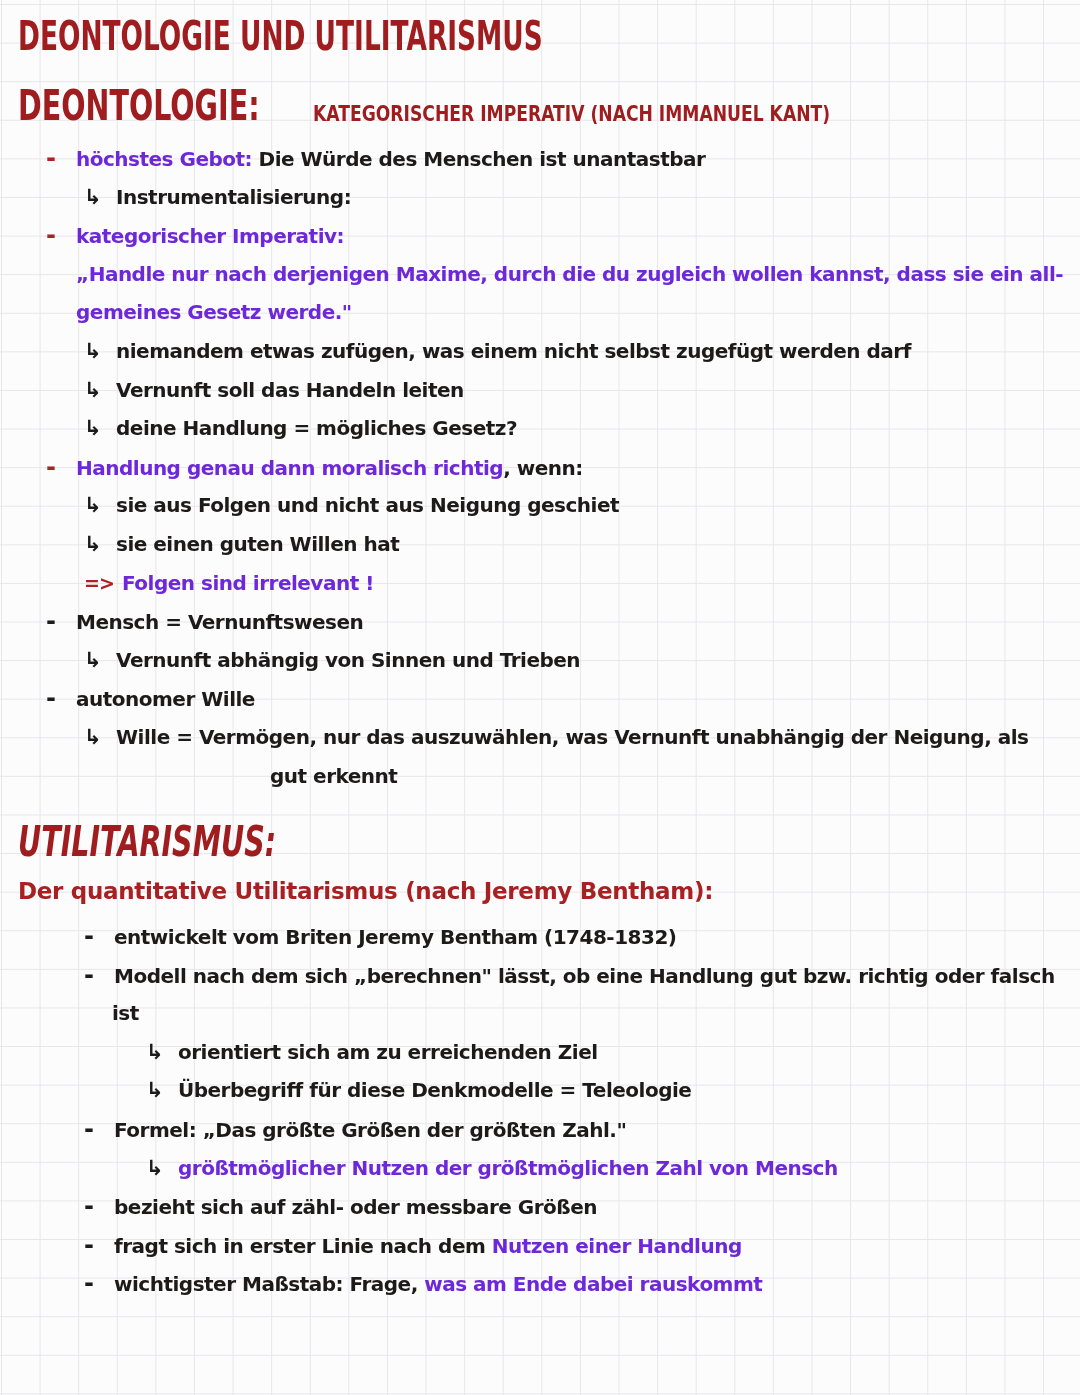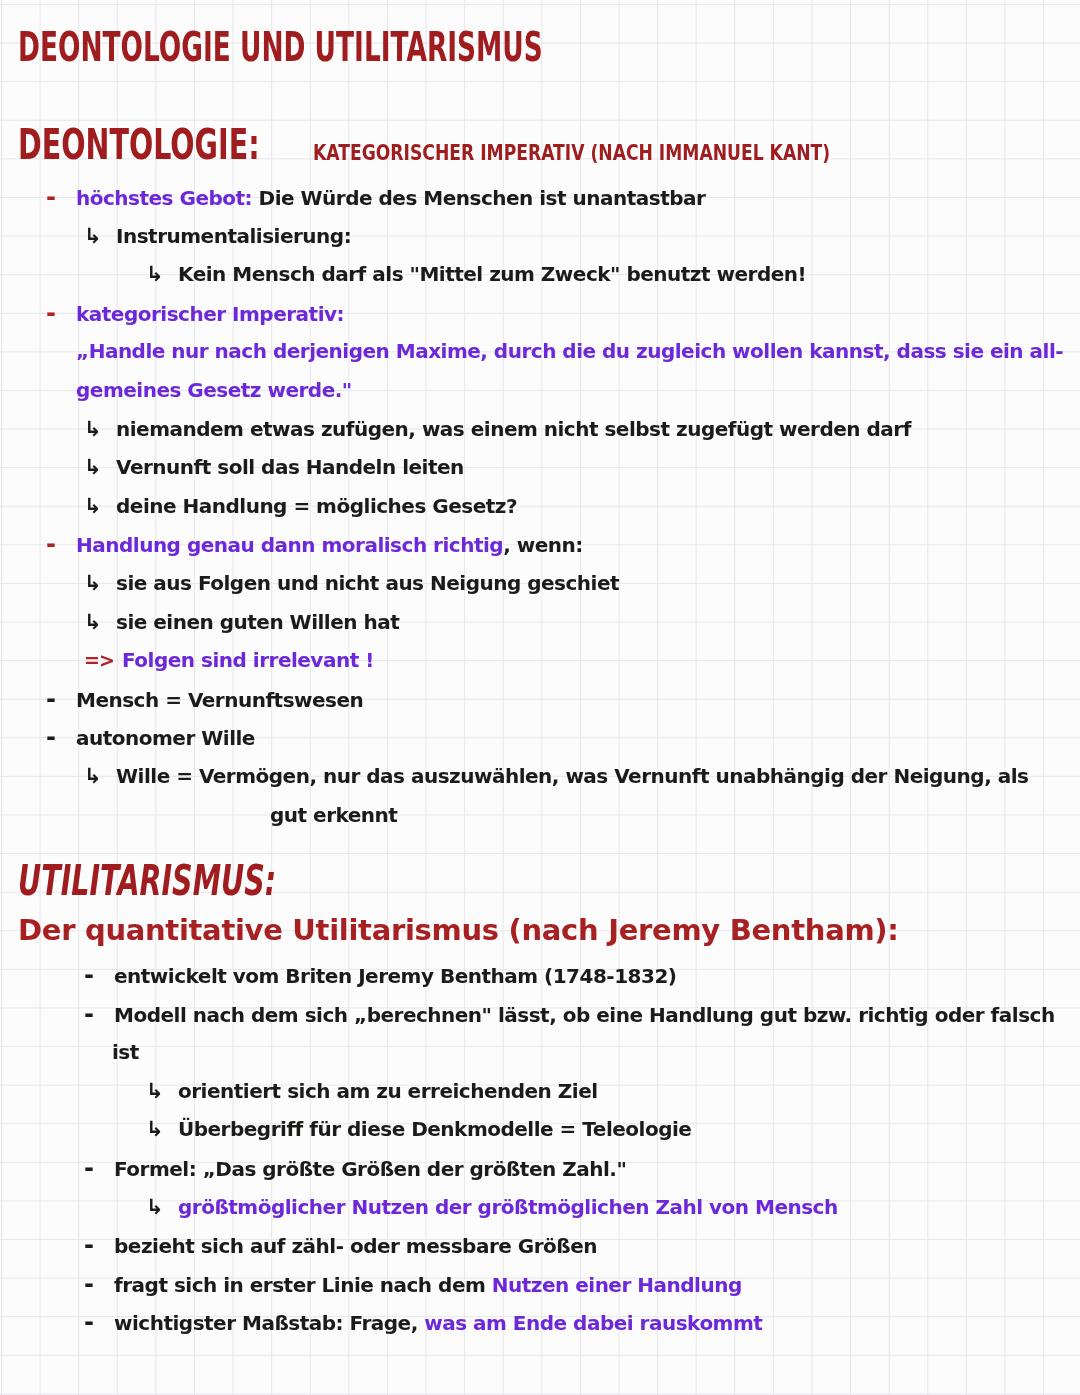--- a/index.html
+++ b/index.html
@@ -7,46 +7,46 @@
   body {
     font-family:"DejaVu Sans", sans-serif;
     background-color:#fcfcfd;
     background-image:
       linear-gradient(to right, #e7e7ea 1px, transparent 1px),
       linear-gradient(to bottom, #e7e7ea 1px, transparent 1px);
     background-size:38.6px 38.6px;
     background-position:1px 4px;
     color:#1c1b1a;
   }
-  .page { padding:20px 0 0 18px; }
+  .page { padding:9px 0 0 18px; }
 
   .hw { font-weight:700; }
 
   .doc-title {
     font-size:40px; font-weight:700; color:#a01d1f;
     letter-spacing:0px; white-space:nowrap;
     transform:scaleX(.66); transform-origin:left center;
     height:54px; line-height:54px;
   }
 
-  .sec-head { margin-top:40px; height:56px; display:flex; align-items:flex-end; white-space:nowrap; }
+  .sec-head { margin-top:12px; height:56px; display:flex; align-items:flex-end; white-space:nowrap; }
   .sec-head .big {
     font-size:42px; font-weight:700; color:#a01d1f;
     transform:scaleX(.68); transform-origin:left bottom;
     display:inline-block; line-height:50px;
   }
   .sec-head .sub {
     font-size:22px; font-weight:700; color:#a01d1f;
     transform:scaleX(.78); transform-origin:left bottom;
     display:inline-block; line-height:34px; margin-left:-68px;
   }
   .sec-head.s1 .sub { margin-left:-60px; }
 
   .red-sub {
-    margin-top:4px; font-size:29px; font-weight:700; color:#a72022;
+    margin-top:4px; font-size:23px; font-weight:700; color:#a72022;
     letter-spacing:-0.3px; white-space:nowrap; line-height:36px;
   }
 
   .lines { margin-top:8px; }
   .line {
     font-size:20px; font-weight:700; letter-spacing:-0.5px;
     line-height:38.6px; white-space:nowrap; height:38.6px;
   }
   .seg.ink { color:#1c1b1a;margin-top:28px; }
   .seg.red { color:#6d28d9; }
@@ -76,32 +76,32 @@
   <div class="doc-title hw">DEONTOLOGIE UND UTILITARISMUS</div>
 
   <div class="sec-head s1">
     <span class="big">DEONTOLOGIE:</span>
     <span class="sub">KATEGORISCHER IMPERATIV (NACH IMMANUEL KANT)</span>
   </div>
 
   <div class="lines">
       <div class="line i0"><span class="marker m-dash red">-</span><span class="seg red">höchstes Gebot: </span><span class="seg ink">Die Würde des Menschen ist unantastbar</span></div>
       <div class="line i1"><span class="marker m-arrow ink">↳</span><span class="seg ink">Instrumentalisierung:</span></div>
-      <div class="line i2"><span class="marker m-arrow ink">↳</span><span class="seg ink">Kein Mensch darf als "Mittel zum Zweck" benutzt werden!</span></div>
       <div class="line i0"><span class="marker m-dash red">-</span><span class="seg red">kategorischer Imperativ:</span></div>
       <div class="line iq"><span class="seg red">„Handle nur nach derjenigen Maxime, durch die du zugleich wollen kannst, dass sie ein all-</span></div>
       <div class="line iq"><span class="seg red">gemeines Gesetz werde."</span></div>
       <div class="line i1"><span class="marker m-arrow ink">↳</span><span class="seg ink">niemandem etwas zufügen, was einem nicht selbst zugefügt werden darf</span></div>
       <div class="line i1"><span class="marker m-arrow ink">↳</span><span class="seg ink">Vernunft soll das Handeln leiten</span></div>
       <div class="line i1"><span class="marker m-arrow ink">↳</span><span class="seg ink">deine Handlung = mögliches Gesetz?</span></div>
       <div class="line i0"><span class="marker m-dash red">-</span><span class="seg red">Handlung genau dann moralisch richtig</span><span class="seg ink">, wenn:</span></div>
       <div class="line i1"><span class="marker m-arrow ink">↳</span><span class="seg ink">sie aus Folgen und nicht aus Neigung geschiet</span></div>
       <div class="line i1"><span class="marker m-arrow ink">↳</span><span class="seg ink">sie einen guten Willen hat</span></div>
       <div class="line i1"><span class="marker m-implies red">=&gt;</span><span class="seg red">Folgen sind irrelevant !</span></div>
       <div class="line i0"><span class="marker m-dash ink">-</span><span class="seg ink">Mensch = Vernunftswesen</span></div>
+      <div class="line i1"><span class="marker m-arrow ink">↳</span><span class="seg ink">Vernunft abhängig von Sinnen und Trieben</span></div>
       <div class="line i0"><span class="marker m-dash ink">-</span><span class="seg ink">autonomer Wille</span></div>
       <div class="line i1"><span class="marker m-arrow ink">↳</span><span class="seg ink">Wille = Vermögen, nur das auszuwählen, was Vernunft unabhängig der Neigung, als</span></div>
       <div class="line ig"><span class="seg ink">gut erkennt</span></div>
     </div>
 
   <div class="sec-head u-head">
     <span class="big">UTILITARISMUS:</span>
   </div>
 
   <div class="red-sub">Der quantitative Utilitarismus (nach Jeremy Bentham):</div>

